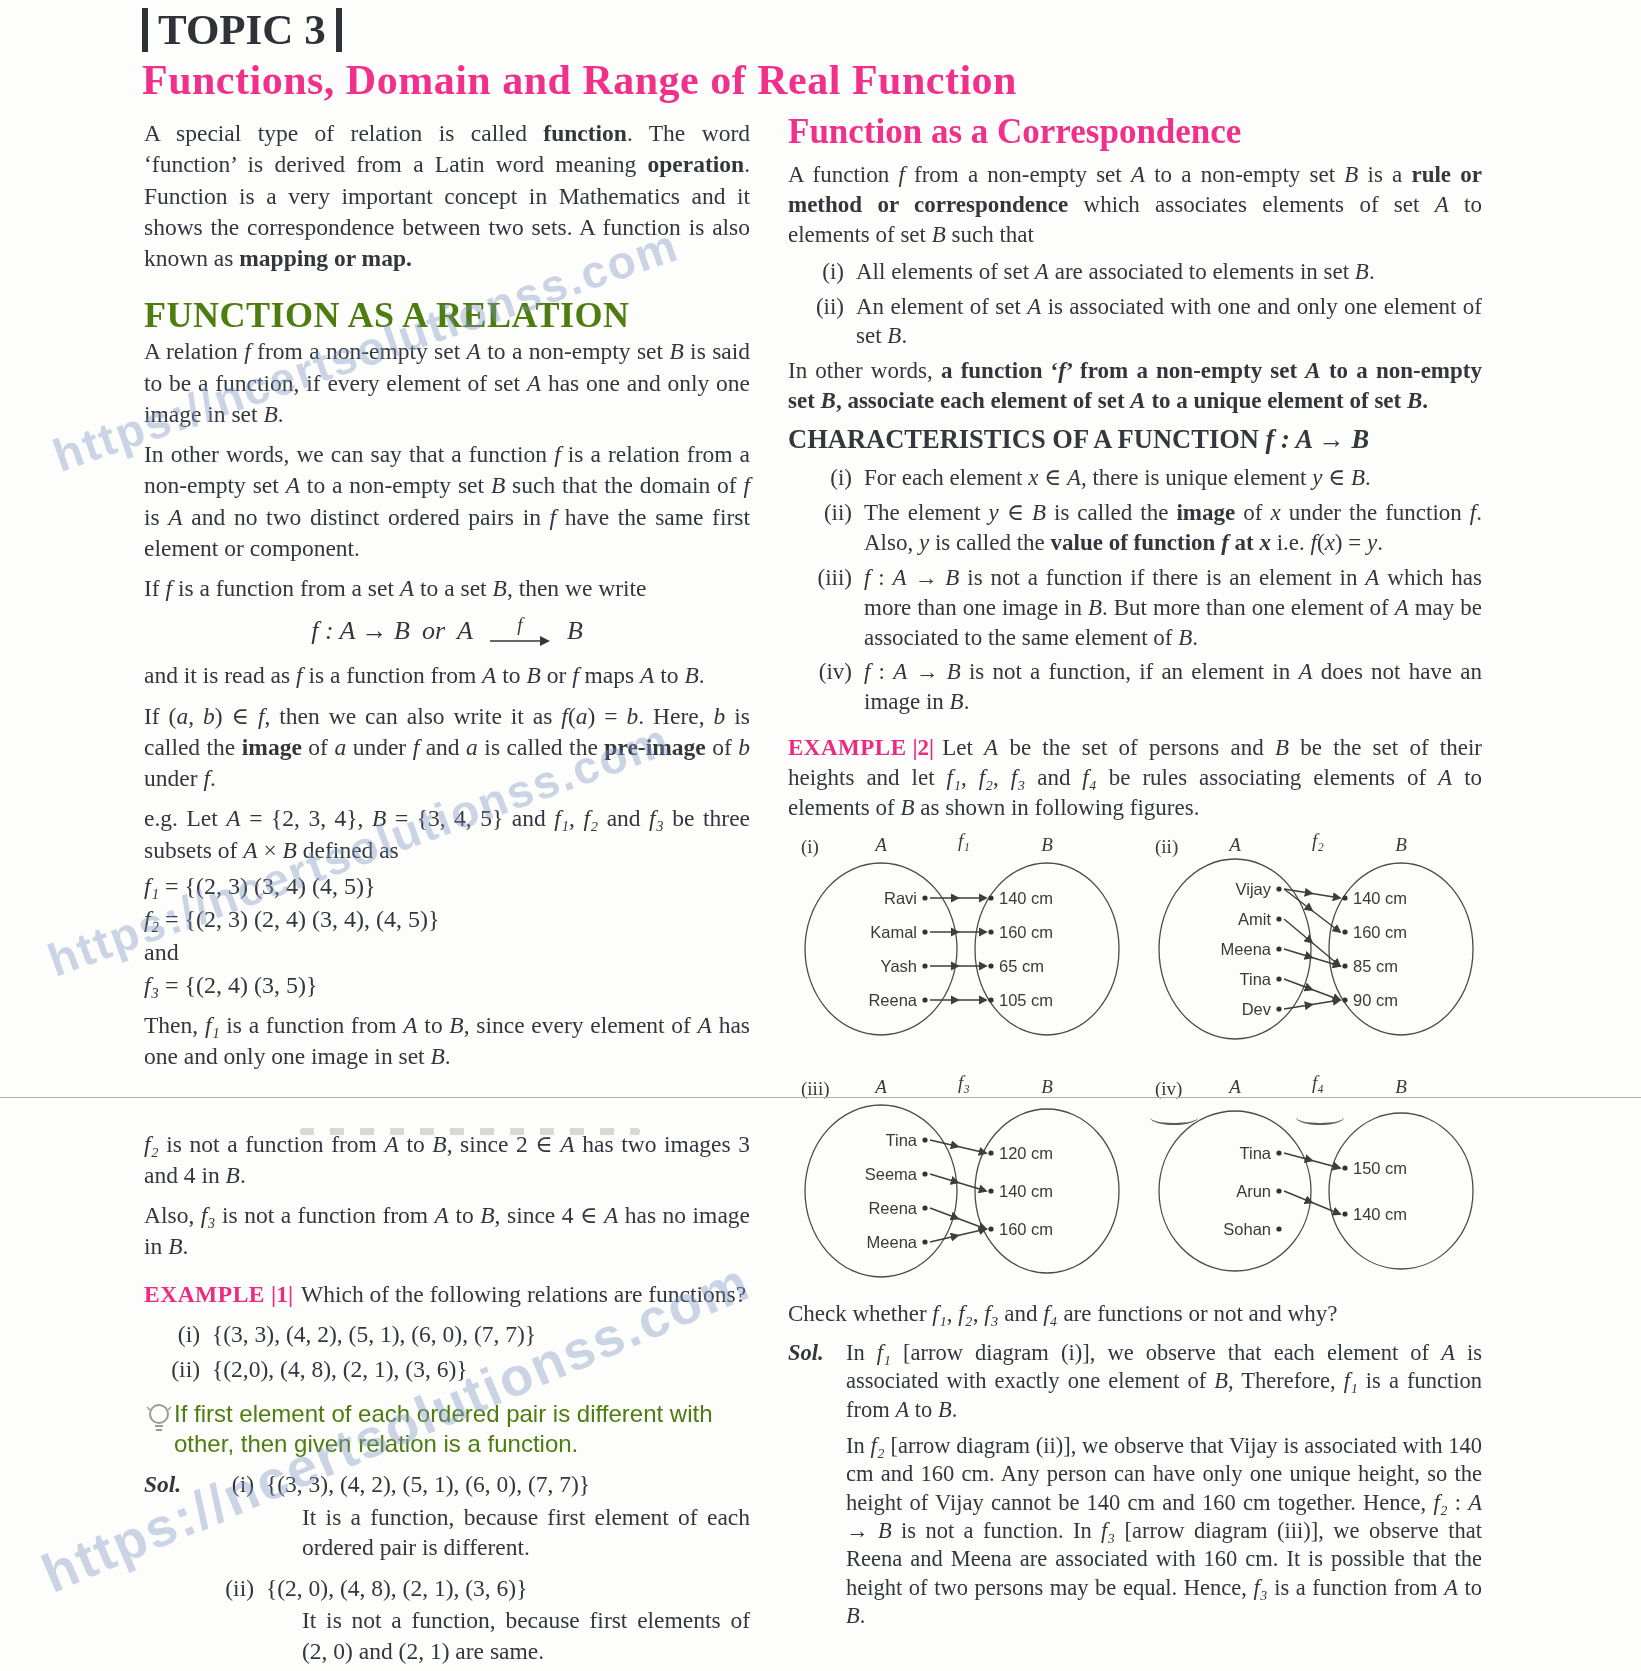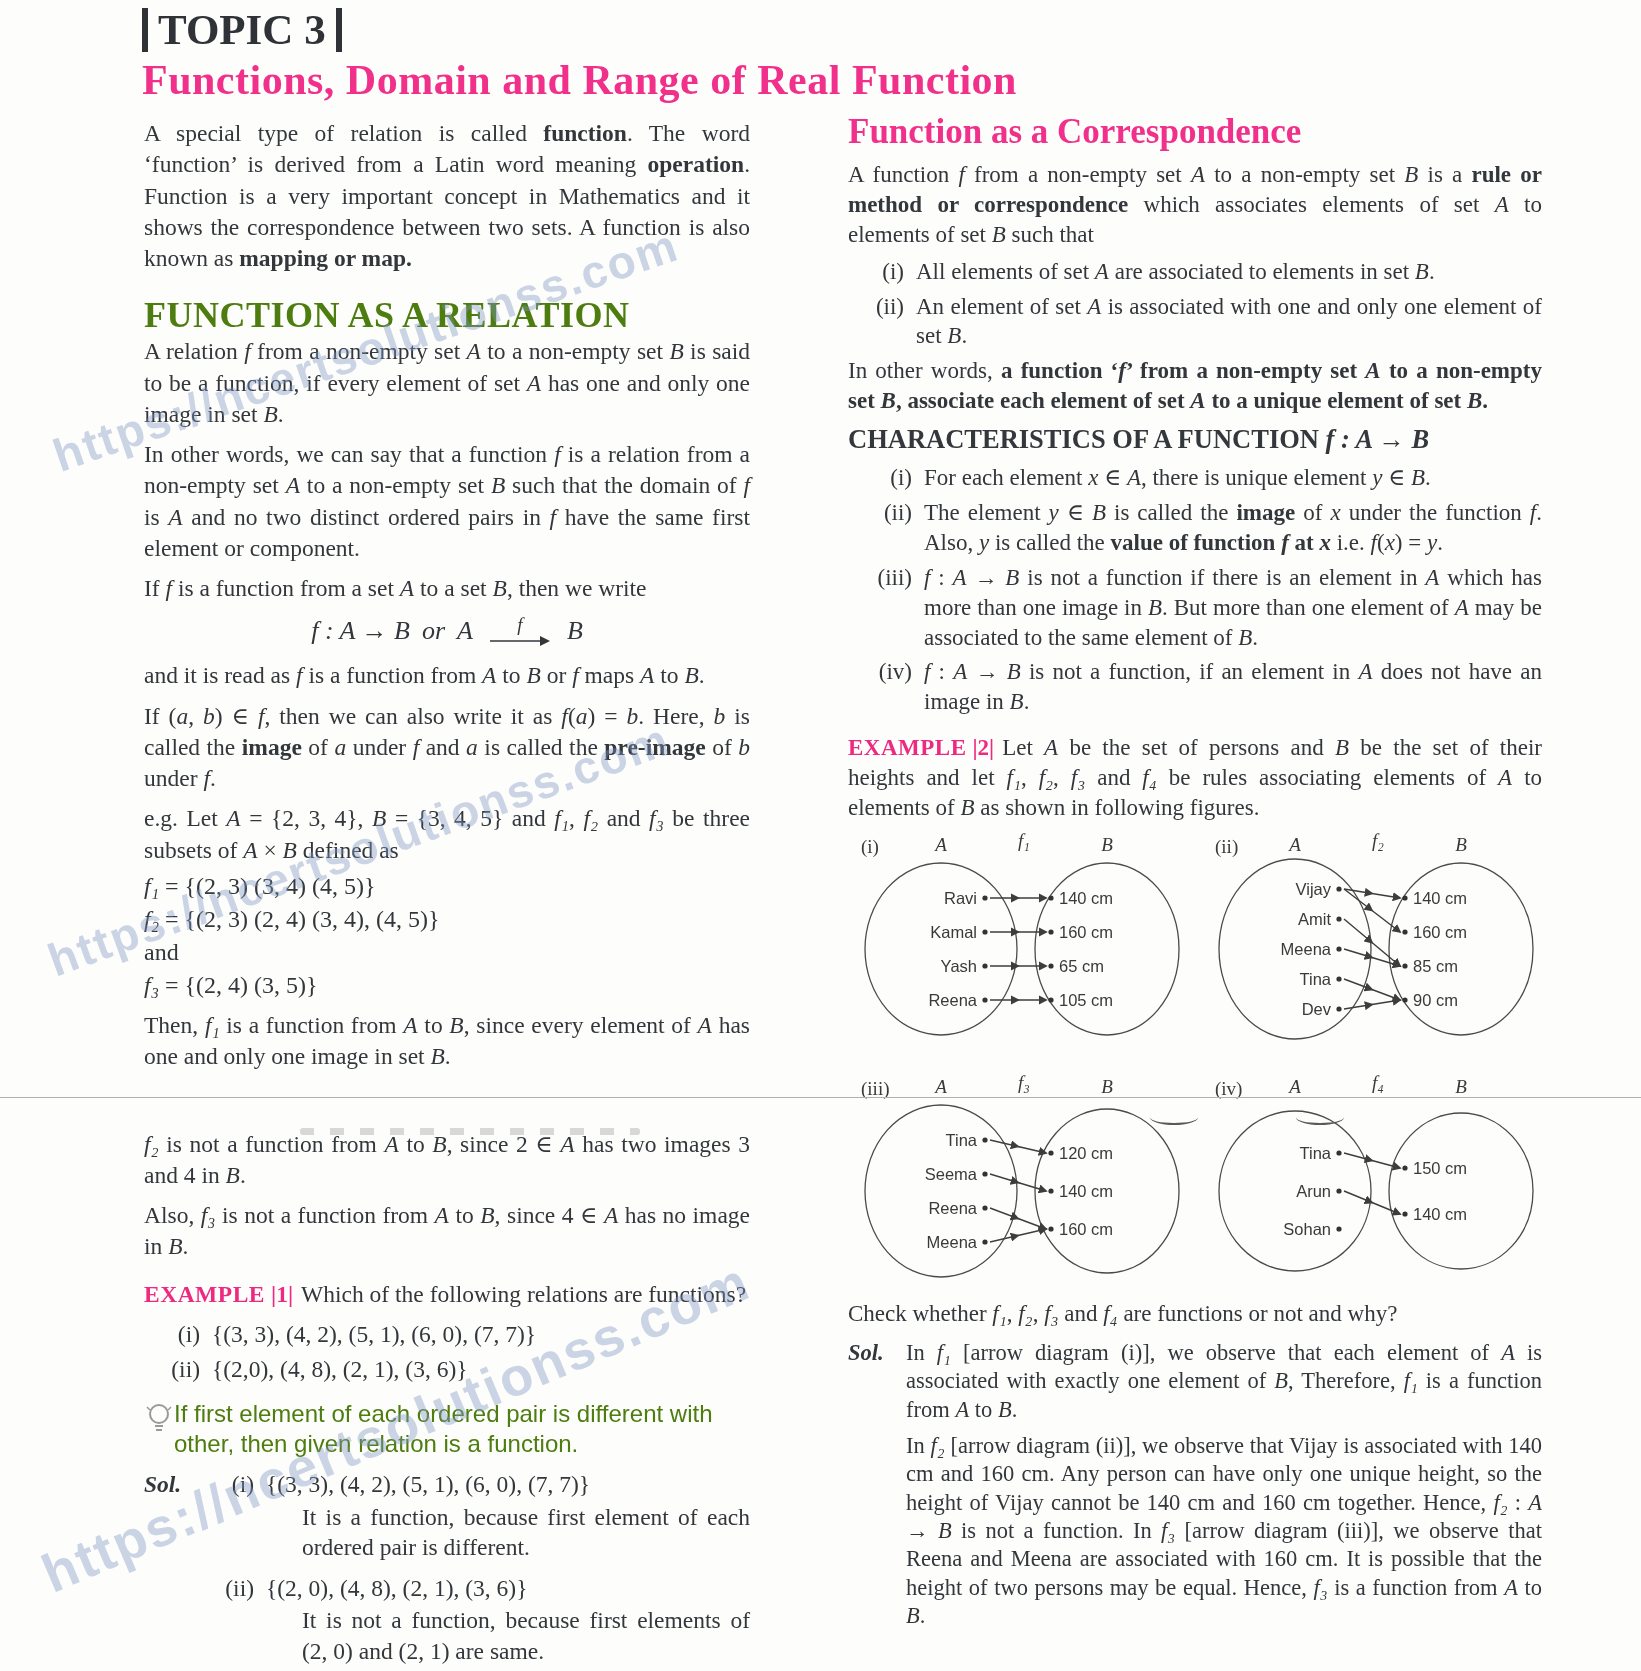--- a/index.html
+++ b/index.html
@@ -12,21 +12,21 @@
   .wm2{left:50px;top:935px;font-size:46px;transform:rotate(-20deg);transform-origin:left center;}
   .wm3{left:45px;top:1545px;font-size:54px;transform:rotate(-23deg);transform-origin:left center;}
   
   .hdr{position:absolute;left:142px;top:8px;width:1400px;}
   .topic-badge{display:inline-block;font-size:43px;font-weight:bold;color:#2f3236;line-height:1.02;
                border-left:6px solid #2f3236;border-right:6px solid #2f3236;padding:0 10px;}
   .page-title{font-size:42px;font-weight:600;color:#f0308a;margin-top:4px;letter-spacing:.5px;}
   
   .col{position:absolute;}
   .col-left{left:144px;top:118px;width:606px;}
-  .col-right{left:848px;top:112px;width:694px;}
+  .col-right{left:788px;top:112px;width:694px;}
   p.body{font-size:23.5px;line-height:1.33;text-align:justify;margin:0 0 9px;}
   .col-right p.body{font-size:23px;line-height:1.30;margin:0 0 7px;}
   .sb{font-weight:bold;}
   .si{font-style:italic;}
   .sbi{font-weight:bold;font-style:italic;}
   h2.sec{font-size:36px;font-weight:bold;color:#4d7c0f;margin:20px 0 0;letter-spacing:.5px;}
   h2.pink{font-size:35px;font-weight:600;color:#f0308a;margin:0 0 8px;}
   h3.chars{font-size:26.5px;font-weight:bold;color:#34383d;margin:8px 0 8px;}
   
   .fml{display:flex;justify-content:center;align-items:center;gap:12px;font-size:26px;font-style:italic;margin:12px 0 14px;}

